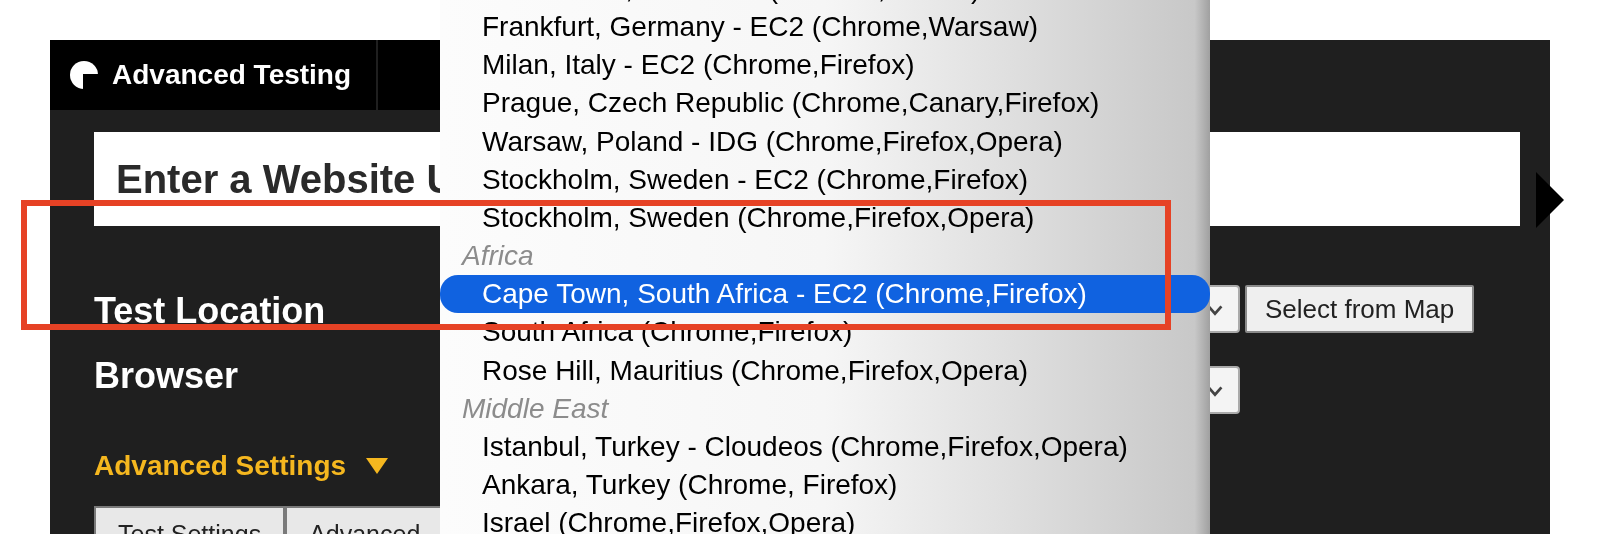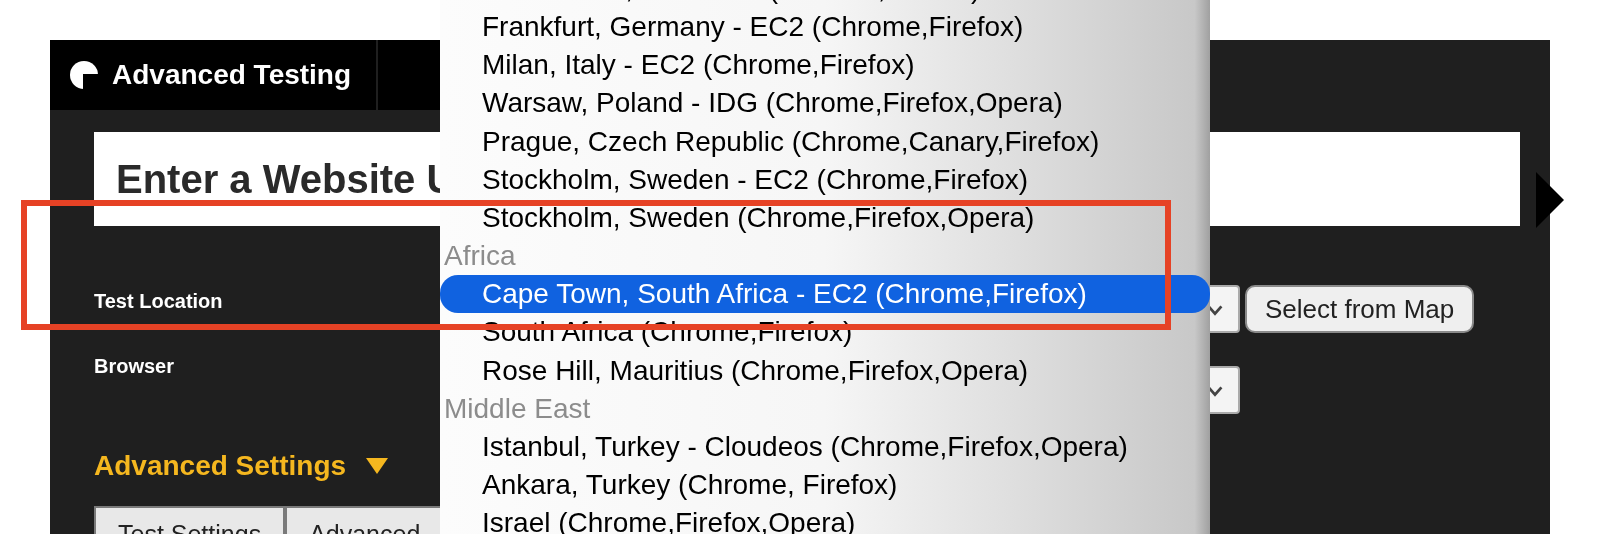--- a/index.html
+++ b/index.html
@@ -17,21 +17,21 @@
     .tab-secondary { position: absolute; left: 328px; top: 0; height: 70px; width: 80px; background: #000; }
 
     
     .url-strip { position: absolute; left: 44px; top: 92px; right: 30px; height: 94px; background: #fff; display: flex; align-items: center; padding-left: 22px; }
     .url-strip-text { color: #2a2a2a; font-size: 40px; font-weight: 700; white-space: nowrap; }
 
     
     .strip-arrow { position: absolute; left: 1536px; top: 172px; width: 0; height: 0; border-top: 28px solid transparent; border-bottom: 28px solid transparent; border-left: 28px solid #000; }
 
     
-    .label { position: absolute; color: #fff; font-size: 20px; font-weight: 700; white-space: nowrap; }
+    .label { position: absolute; color: #fff; font-size: 36px; font-weight: 700; white-space: nowrap; }
     .loc-label { left: 44px; top: 250px; }
     .browser-label { left: 44px; top: 315px; }
 
     
     .highlight { position: absolute; left: 21px; top: 200px; width: 1150px; height: 130px; border: 6px solid #e64225; pointer-events: none; z-index: 30; }
 
     
     .adv-settings { position: absolute; left: 44px; top: 410px; display: flex; align-items: center; gap: 20px; color: #f5b71f; font-size: 28px; font-weight: 700; }
     .adv-caret { width: 0; height: 0; border-left: 11px solid transparent; border-right: 11px solid transparent; border-top: 16px solid #f5b71f; }
 
@@ -39,27 +39,27 @@
     .bottom-tabs { position: absolute; left: 44px; top: 466px; display: flex; }
     .btab { background: #e8e8e8; color: #222; border: 2px solid #7a7a7a; font-size: 25px; padding: 12px 22px 40px 22px; white-space: nowrap; }
 
     
     .select-control { position: absolute; left: 390px; top: 245px; width: 800px; height: 48px; background: #f4f4f4; border: 2px solid #aaa; border-radius: 4px; }
     .select-control.browser-sel { top: 326px; }
     .select-caret { position: absolute; right: 12px; top: 12px; }
     .select-caret svg { width: 22px; height: 22px; stroke: #444; fill: none; stroke-width: 3; }
 
     
-    .map-btn { position: absolute; left: 1195px; top: 245px; height: 48px; border: 2px solid #8a8a8a; background: #efefef; color: #222; font-size: 26px; padding: 0 18px; display: flex; align-items: center; white-space: nowrap; border-radius: 10px; }
+    .map-btn { position: absolute; left: 1195px; top: 245px; height: 48px; border: 2px solid #8a8a8a; background: #efefef; color: #222; font-size: 26px; padding: 0 18px; display: flex; align-items: center; white-space: nowrap; border-radius: 2px; }
 
     
     .menu { position: absolute; left: 440px; top: -60px; width: 770px; height: 640px; background: linear-gradient(to right, #fcfcfc 0%, #f6f6f6 50%, #c8c8c8 98%, #a0a0a0 100%); font-size: 28px; color: #111; z-index: 20; padding-top: 48px; overflow: hidden; }
     .menu-item { padding: 2px 0 2px 42px; font-size: 28px; color: #000; white-space: nowrap; cursor: default; line-height: 1.22; }
     .menu-item.clipped-top { margin-top: -18px; }
-    .menu-group { padding: 2px 0 2px 4px; font-size: 28px; color: #8c8c8c; white-space: nowrap; line-height: 1.22; }
+    .menu-group { padding: 2px 0 2px 22px; font-size: 28px; color: #8c8c8c; white-space: nowrap; line-height: 1.22; font-style: italic; }
     .menu-item.selected { background: #1062e0; color: #fff; border-radius: 18px; }
   </style>
 </head>
 <body>
 
 <div class="panel">
 
   <div class="tab-area">
     <div class="tab-main">
       <span class="logo-icon"></span>
@@ -108,24 +108,24 @@
       <span>Advanced</span>
     </div>
   </div>
 
 </div>
 
 <div class="strip-arrow"></div>
 
 <div class="menu" id="menu">
     <div class="menu-item clipped-top">Amsterdam, NL - GCE (Chrome,Firefox)</div>
-    <div class="menu-item">Frankfurt, Germany - EC2 (Chrome,Firefox)</div>
+    <div class="menu-item">Frankfurt, Germany - EC2 (Chrome,Warsaw)</div>
     <div class="menu-item">Milan, Italy - EC2 (Chrome,Firefox)</div>
+    <div class="menu-item">Prague, Czech Republic (Chrome,Canary,Firefox)</div>
     <div class="menu-item">Warsaw, Poland - IDG (Chrome,Firefox,Opera)</div>
-    <div class="menu-item">Prague, Czech Republic (Chrome,Canary,Firefox)</div>
     <div class="menu-item">Stockholm, Sweden - EC2 (Chrome,Firefox)</div>
     <div class="menu-item">Stockholm, Sweden (Chrome,Firefox,Opera)</div>
     <div class="menu-group">Africa</div>
     <div class="menu-item selected">Cape Town, South Africa - EC2 (Chrome,Firefox)</div>
     <div class="menu-item">South Africa (Chrome,Firefox)</div>
     <div class="menu-item">Rose Hill, Mauritius (Chrome,Firefox,Opera)</div>
     <div class="menu-group">Middle East</div>
     <div class="menu-item">Istanbul, Turkey - Cloudeos (Chrome,Firefox,Opera)</div>
     <div class="menu-item">Ankara, Turkey (Chrome, Firefox)</div>
     <div class="menu-item">Israel (Chrome,Firefox,Opera)</div>

